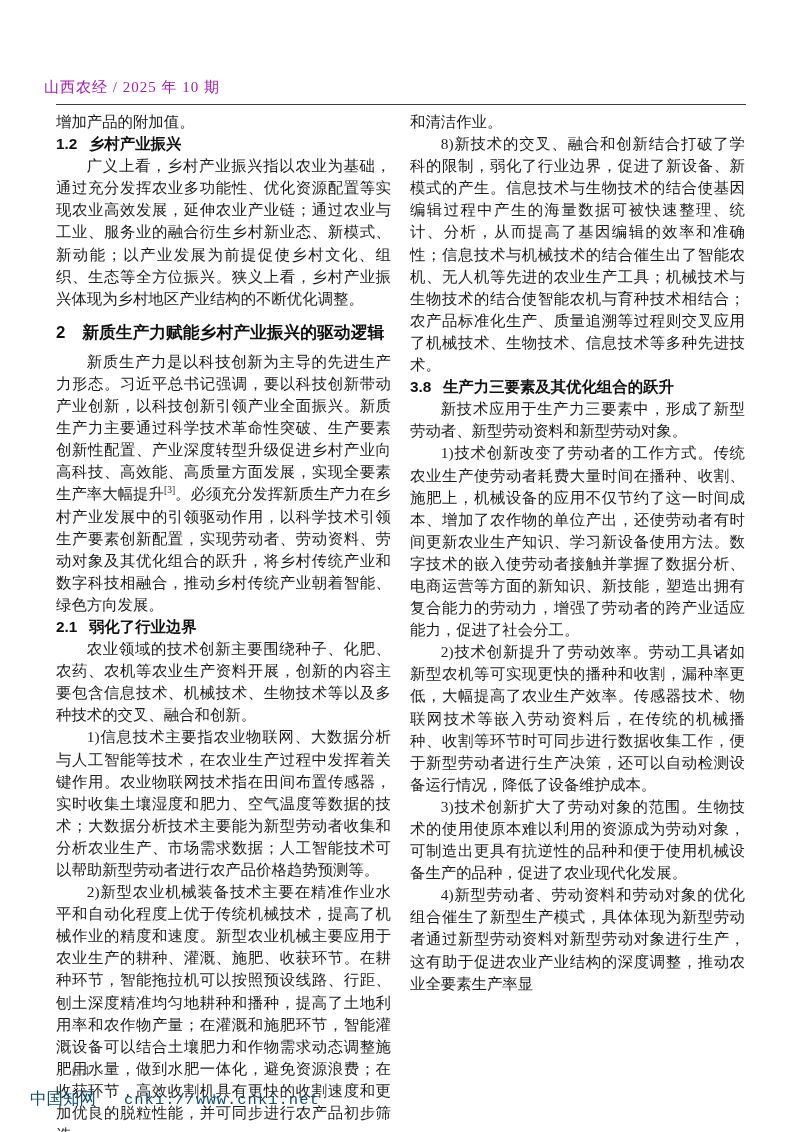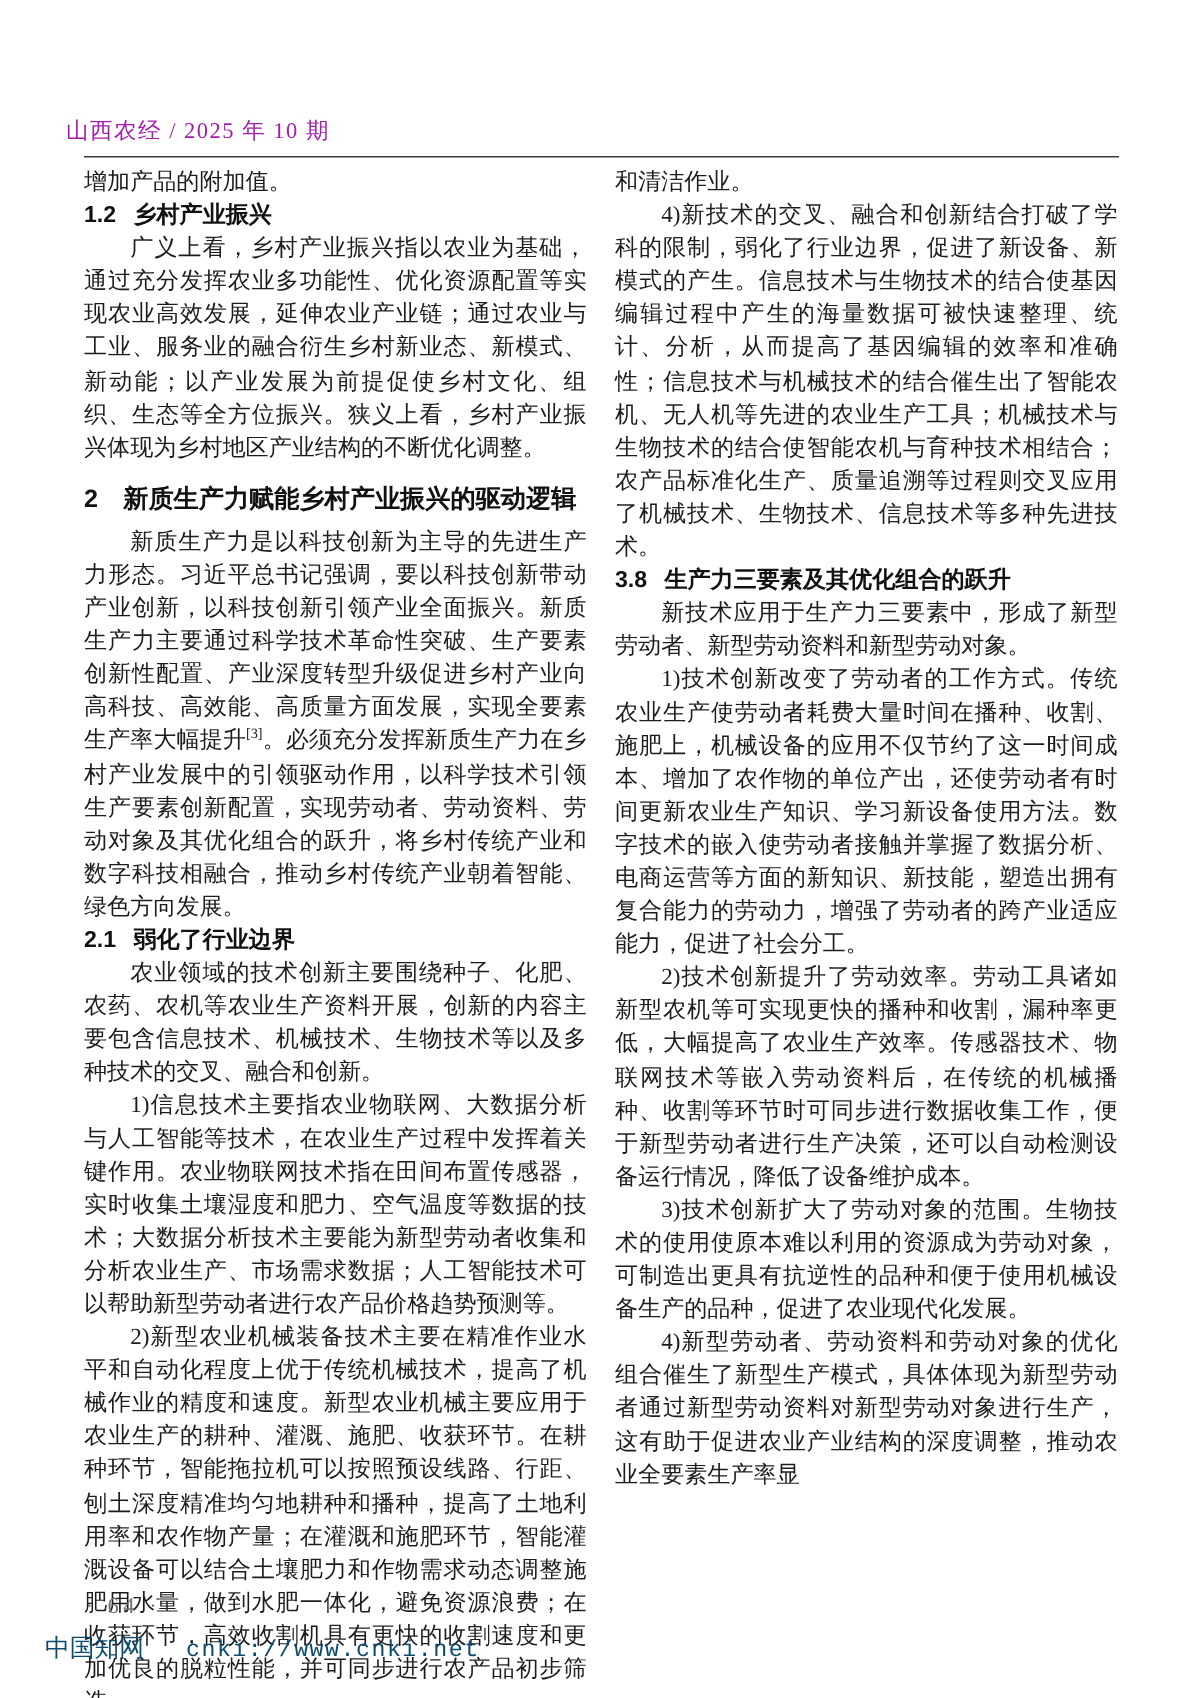--- a/index.html
+++ b/index.html
@@ -87,21 +87,21 @@
       <p class="para">广义上看，乡村产业振兴指以农业为基础，通过充分发挥农业多功能性、优化资源配置等实现农业高效发展，延伸农业产业链；通过农业与工业、服务业的融合衍生乡村新业态、新模式、新动能；以产业发展为前提促使乡村文化、组织、生态等全方位振兴。狭义上看，乡村产业振兴体现为乡村地区产业结构的不断优化调整。</p>
       <div class="heading h1"><span class="hnum">2</span><span class="htitle">新质生产力赋能乡村产业振兴的驱动逻辑</span></div>
       <p class="para">新质生产力是以科技创新为主导的先进生产力形态。习近平总书记强调，要以科技创新带动产业创新，以科技创新引领产业全面振兴。新质生产力主要通过科学技术革命性突破、生产要素创新性配置、产业深度转型升级促进乡村产业向高科技、高效能、高质量方面发展，实现全要素生产率大幅提升<sup>[3]</sup>。必须充分发挥新质生产力在乡村产业发展中的引领驱动作用，以科学技术引领生产要素创新配置，实现劳动者、劳动资料、劳动对象及其优化组合的跃升，将乡村传统产业和数字科技相融合，推动乡村传统产业朝着智能、绿色方向发展。</p>
       <div class="heading h2"><span class="hnum">2.1</span><span class="htitle">弱化了行业边界</span></div>
       <p class="para">农业领域的技术创新主要围绕种子、化肥、农药、农机等农业生产资料开展，创新的内容主要包含信息技术、机械技术、生物技术等以及多种技术的交叉、融合和创新。</p>
       <p class="para">1)信息技术主要指农业物联网、大数据分析与人工智能等技术，在农业生产过程中发挥着关键作用。农业物联网技术指在田间布置传感器，实时收集土壤湿度和肥力、空气温度等数据的技术；大数据分析技术主要能为新型劳动者收集和分析农业生产、市场需求数据；人工智能技术可以帮助新型劳动者进行农产品价格趋势预测等。</p>
       <p class="para">2)新型农业机械装备技术主要在精准作业水平和自动化程度上优于传统机械技术，提高了机械作业的精度和速度。新型农业机械主要应用于农业生产的耕种、灌溉、施肥、收获环节。在耕种环节，智能拖拉机可以按照预设线路、行距、刨土深度精准均匀地耕种和播种，提高了土地利用率和农作物产量；在灌溉和施肥环节，智能灌溉设备可以结合土壤肥力和作物需求动态调整施肥用水量，做到水肥一体化，避免资源浪费；在收获环节，高效收割机具有更快的收割速度和更加优良的脱粒性能，并可同步进行农产品初步筛选</p>
     </div>
   <div class="column" id="col-right">
       <p class="para no-indent">和清洁作业。</p>
-      <p class="para">4)新技术的交叉、融合和创新结合打破了学科的限制，弱化了行业边界，促进了新设备、新模式的产生。信息技术与生物技术的结合使基因编辑过程中产生的海量数据可被快速整理、统计、分析，从而提高了基因编辑的效率和准确性；信息技术与机械技术的结合催生出了智能农机、无人机等先进的农业生产工具；机械技术与生物技术的结合使智能农机与育种技术相结合；农产品标准化生产、质量追溯等过程则交叉应用了机械技术、生物技术、信息技术等多种先进技术。</p>
+      <p class="para">8)新技术的交叉、融合和创新结合打破了学科的限制，弱化了行业边界，促进了新设备、新模式的产生。信息技术与生物技术的结合使基因编辑过程中产生的海量数据可被快速整理、统计、分析，从而提高了基因编辑的效率和准确性；信息技术与机械技术的结合催生出了智能农机、无人机等先进的农业生产工具；机械技术与生物技术的结合使智能农机与育种技术相结合；农产品标准化生产、质量追溯等过程则交叉应用了机械技术、生物技术、信息技术等多种先进技术。</p>
       <div class="heading h2"><span class="hnum">3.8</span><span class="htitle">生产力三要素及其优化组合的跃升</span></div>
       <p class="para">新技术应用于生产力三要素中，形成了新型劳动者、新型劳动资料和新型劳动对象。</p>
       <p class="para">1)技术创新改变了劳动者的工作方式。传统农业生产使劳动者耗费大量时间在播种、收割、施肥上，机械设备的应用不仅节约了这一时间成本、增加了农作物的单位产出，还使劳动者有时间更新农业生产知识、学习新设备使用方法。数字技术的嵌入使劳动者接触并掌握了数据分析、电商运营等方面的新知识、新技能，塑造出拥有复合能力的劳动力，增强了劳动者的跨产业适应能力，促进了社会分工。</p>
       <p class="para">2)技术创新提升了劳动效率。劳动工具诸如新型农机等可实现更快的播种和收割，漏种率更低，大幅提高了农业生产效率。传感器技术、物联网技术等嵌入劳动资料后，在传统的机械播种、收割等环节时可同步进行数据收集工作，便于新型劳动者进行生产决策，还可以自动检测设备运行情况，降低了设备维护成本。</p>
       <p class="para">3)技术创新扩大了劳动对象的范围。生物技术的使用使原本难以利用的资源成为劳动对象，可制造出更具有抗逆性的品种和便于使用机械设备生产的品种，促进了农业现代化发展。</p>
       <p class="para">4)新型劳动者、劳动资料和劳动对象的优化组合催生了新型生产模式，具体体现为新型劳动者通过新型劳动资料对新型劳动对象进行生产，这有助于促进农业产业结构的深度调整，推动农业全要素生产率显</p>
     </div>
 </div>
 
 <div class="page-number">· 64 ·</div>

